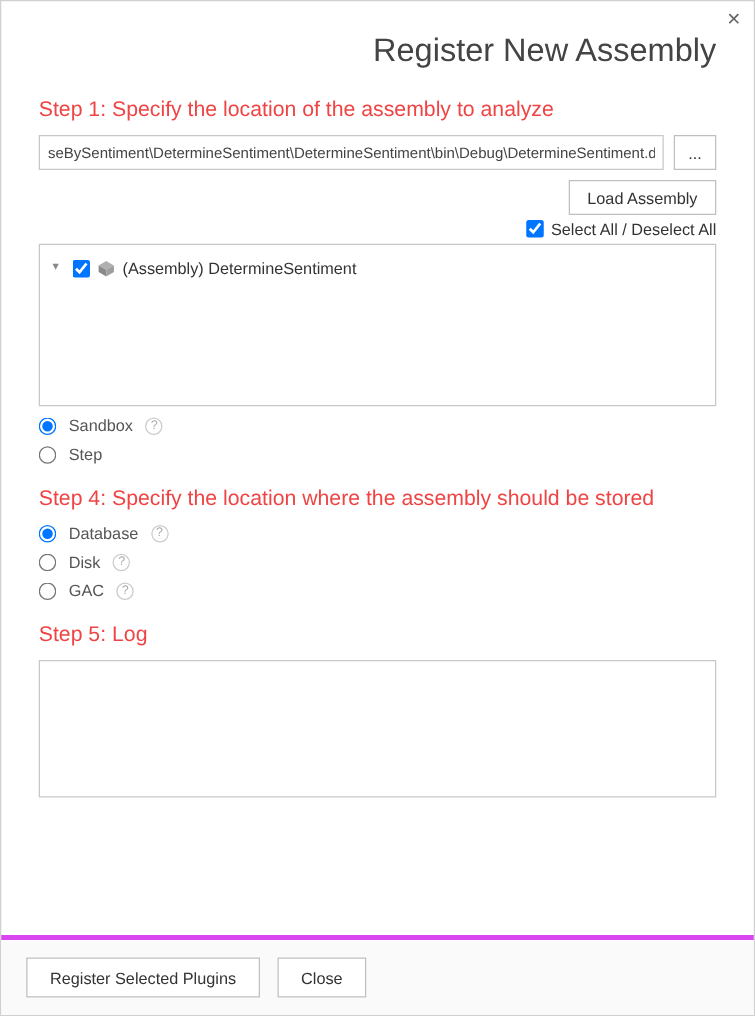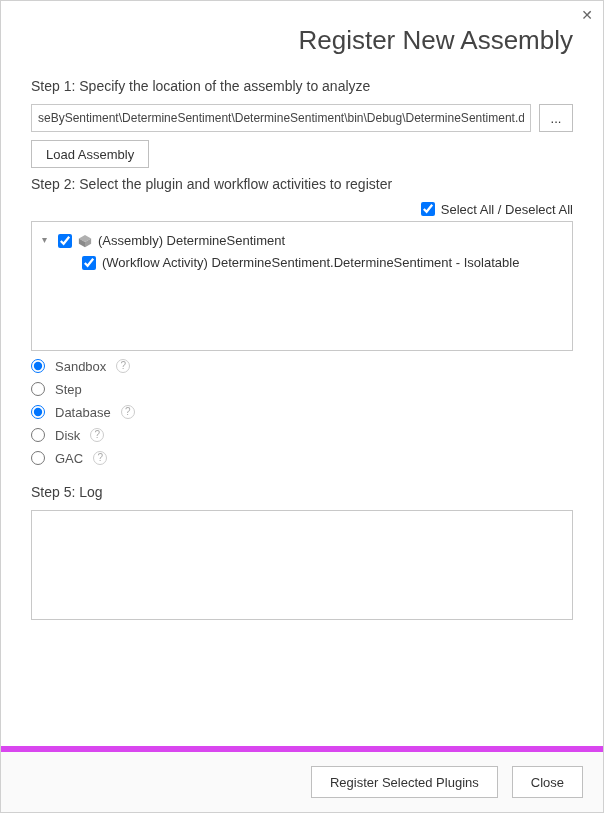--- a/index.html
+++ b/index.html
@@ -33,23 +33,23 @@
   }
   h1.title {
     font-weight: 300;
     font-size: 26px;
     color: #444;
     margin: 14px 0 22px 0;
     text-align: right;
   }
   .step-label {
     font-weight: 400;
-    color: #404040;
+    color: #ef4444;
     margin: 8px 0 10px 0;
-    font-size: 14px;
+    font-size: 17px;
   }
   .row { display: flex; gap: 8px; align-items: stretch; }
   input.path {
     flex: 1;
     height: 28px;
     border: 1px solid #c8c8c8;
     padding: 0 6px;
     font-size: 12px;
     color: #444;
     background: #fff;
@@ -60,21 +60,21 @@
     height: 28px;
     padding: 0 14px;
     font-size: 13px;
     color: #333;
     cursor: pointer;
     display: inline-flex;
     align-items: center;
     justify-content: center;
   }
   .btn.small { padding: 0 8px; min-width: 34px; }
-  .right { display: flex; justify-content: flex-start; margin-top: 8px; }
+  .right { display: flex; justify-content: flex-end; margin-top: 8px; }
   .select-all {
     display: flex; justify-content: flex-end; align-items: flex-start;
     gap: 6px; font-size: 13px; color: #333; margin-top: 4px;
   }
   .tree-box {
     border: 1px solid #c8c8c8;
     height: 130px;
     padding: 8px 10px;
     margin-top: 4px;
     font-size: 13px;
@@ -86,45 +86,45 @@
   .expander {
     width: 10px; color: #888; font-size: 10px; cursor: pointer; user-select: none;
     transform: translateY(-1px);
   }
   .cube-icon {
     width: 14px; height: 14px; display: inline-block;
   }
   .cube-icon svg { display:block; }
   .radio-group { margin: 8px 0 4px 0; }
   .radio-row {
-    display: flex; gap: 10px;
+    display: flex; align-items: center; gap: 10px;
     margin: 8px 0;
     color: #666;
   }
   .radio-row label { color: #555; font-size: 13px; }
   .help {
     width: 14px; height: 14px; border: 1px solid #ccc; border-radius: 50%;
     font-size: 10px; line-height: 12px; text-align: center; color: #aaa;
     display: inline-block;
   }
   input[type=radio], input[type=checkbox] {
     width: 14px; height: 14px; margin: 0;
   }
   .log-box {
     border: 1px solid #c8c8c8;
     height: 110px;
     margin-top: 8px;
     background: #fff;
   }
   .footer {
-    border-top: 6px solid #d946ef;
+    border-top: 4px solid #d946ef;
     background: #fafafa;
     padding: 14px 20px;
     display: flex;
-    justify-content: flex-end;
+    justify-content: flex-start;
     gap: 14px;
   }
   .footer .btn { height: 32px; padding: 0 18px; }
 </style>
 </head>
 <body>
 
 <div class="dialog">
 
   <div class="close-x">✕</div>
@@ -135,56 +135,52 @@
 
     <div class="step-label">Step 1: Specify the location of the assembly to analyze</div>
     <div class="row">
       <input class="path" type="text" value="seBySentiment\DetermineSentiment\DetermineSentiment\bin\Debug\DetermineSentiment.dll" style="">
       <button class="btn small">...</button>
     </div>
     <div class="right">
       <button class="btn">Load Assembly</button>
     </div>
 
-    <div class="step-label">Step 2: Select the plugin and workflow activities to register</div>
     <div class="select-all">
       <input type="checkbox" checked="" style="">
       <span>Select All / Deselect All</span>
     </div>
     <div class="tree-box">
       <div class="tree-row">
         <span class="expander">▾</span>
         <input type="checkbox" checked="" style="">
         <span class="cube-icon">
           <svg viewBox="0 0 16 16" width="14" height="14">
             <polygon points="8,1 15,5 8,9 1,5" fill="#b0b0b0"></polygon>
             <polygon points="1,5 8,9 8,15 1,11" fill="#8a8a8a"></polygon>
             <polygon points="15,5 8,9 8,15 15,11" fill="#9e9e9e"></polygon>
           </svg>
         </span>
         <span>(Assembly) DetermineSentiment</span>
       </div>
-      <div class="tree-row child">
-        <input type="checkbox" checked="" style="">
-        <span>(Workflow Activity) DetermineSentiment.DetermineSentiment - Isolatable</span>
-      </div>
     </div>
 
     <div class="radio-group">
       <div class="radio-row">
         <input type="radio" name="iso" checked="" style="">
         <label>Sandbox</label>
         <span class="help">?</span>
       </div>
       <div class="radio-row">
         <input type="radio" name="iso" style="">
         <label>Step</label>
       </div>
     </div>
 
+    <div class="step-label" style="margin-top:18px">Step 4: Specify the location where the assembly should be stored</div>
     <div class="radio-group">
       <div class="radio-row">
         <input type="radio" name="loc" checked="" style="">
         <label>Database</label>
         <span class="help">?</span>
       </div>
       <div class="radio-row">
         <input type="radio" name="loc" style="">
         <label>Disk</label>
         <span class="help">?</span>

